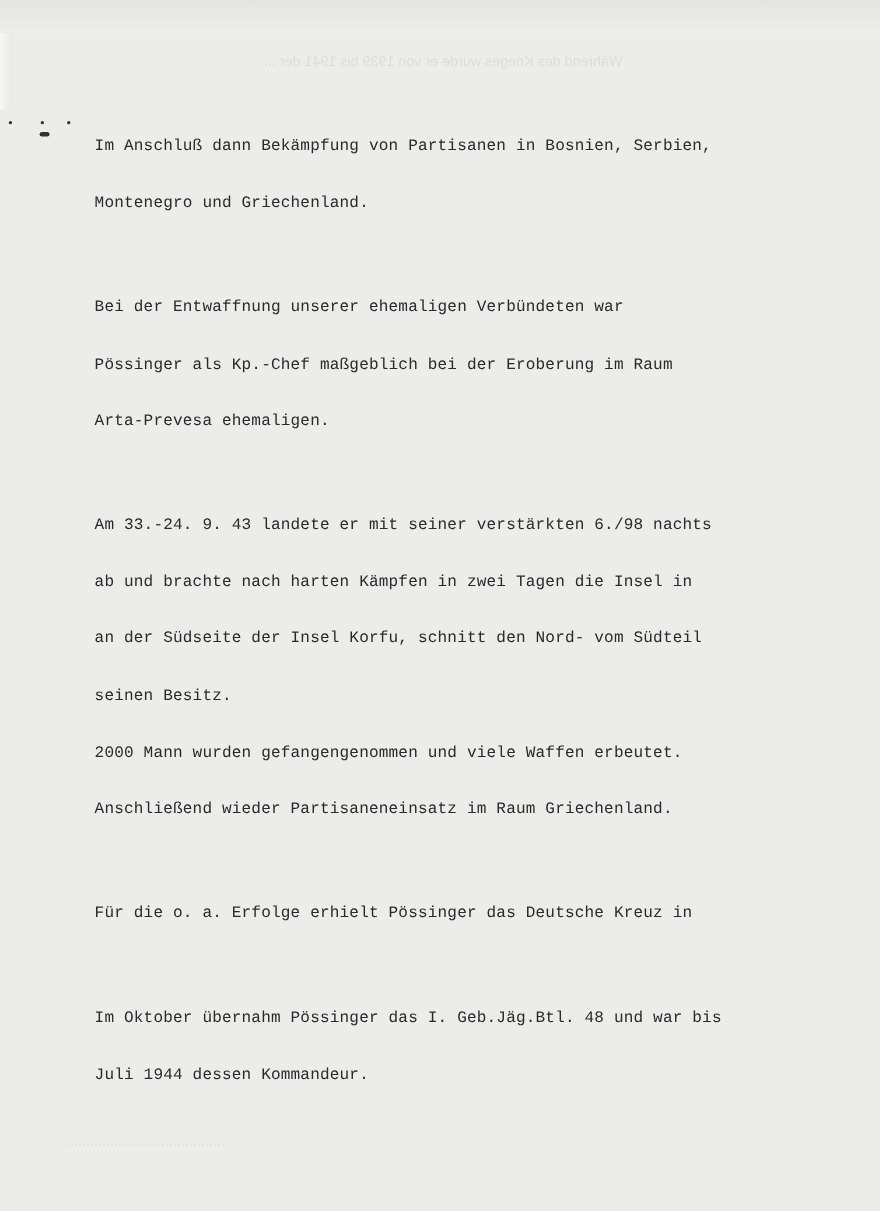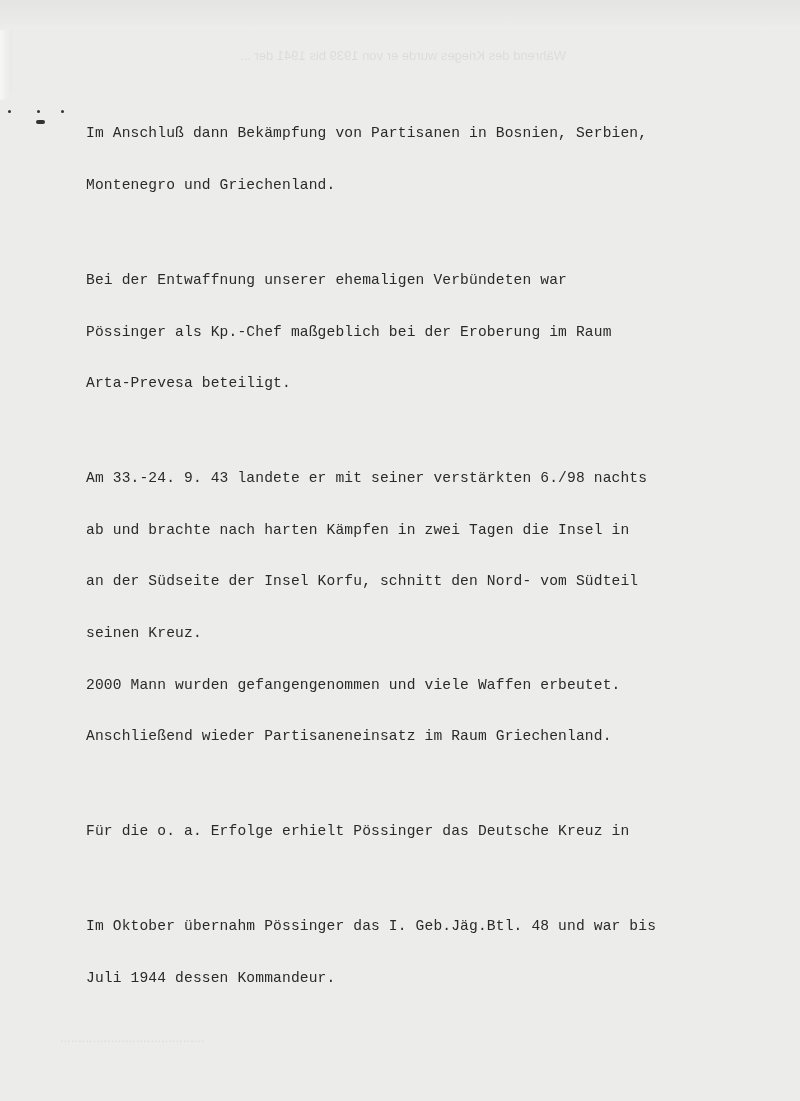--- a/index.html
+++ b/index.html
@@ -90,27 +90,27 @@
 </div>
 
 <div class="doc-body" id="doc-body">
   <p class="para">
     <span class="line">Im Anschluß dann Bekämpfung von Partisanen in Bosnien, Serbien,</span>
     <span class="line">Montenegro und Griechenland.</span>
   </p>
   <p class="para">
     <span class="line">Bei der Entwaffnung unserer ehemaligen Verbündeten war</span>
     <span class="line">Pössinger als Kp.-Chef maßgeblich bei der Eroberung im Raum</span>
-    <span class="line">Arta-Prevesa beteiligt.</span>
+    <span class="line">Arta-Prevesa ehemaligen.</span>
   </p>
   <p class="para">
     <span class="line">Am 33.-24. 9. 43 landete er mit seiner verstärkten 6./98 nachts</span>
     <span class="line">ab und brachte nach harten Kämpfen in zwei Tagen die Insel in</span>
     <span class="line">an der Südseite der Insel Korfu, schnitt den Nord- vom Südteil</span>
-    <span class="line">seinen Kreuz.</span>
+    <span class="line">seinen Besitz.</span>
     <span class="line">2000 Mann wurden gefangengenommen und viele Waffen erbeutet.</span>
     <span class="line">Anschließend wieder Partisaneneinsatz im Raum Griechenland.</span>
   </p>
   <p class="para">
     <span class="line">Für die o. a. Erfolge erhielt Pössinger das Deutsche Kreuz in</span>
   </p>
   <p class="para">
     <span class="line">Im Oktober übernahm Pössinger das I. Geb.Jäg.Btl. 48 und war bis</span>
     <span class="line">Juli 1944 dessen Kommandeur.</span>
     

